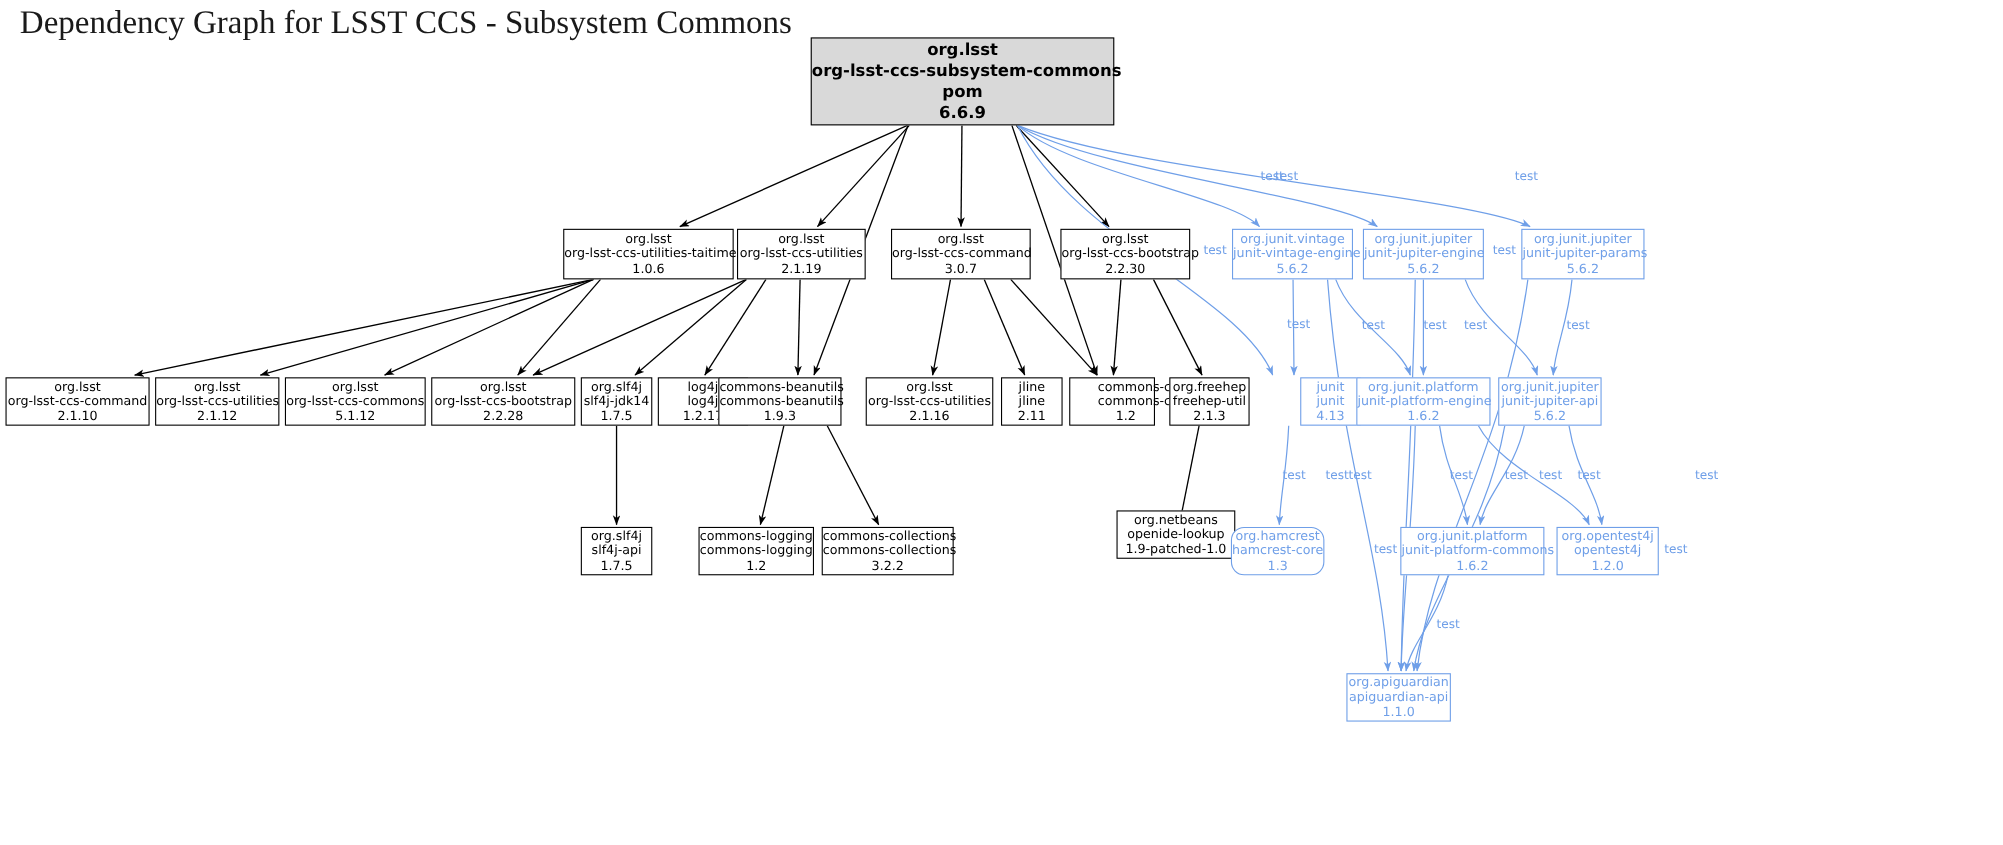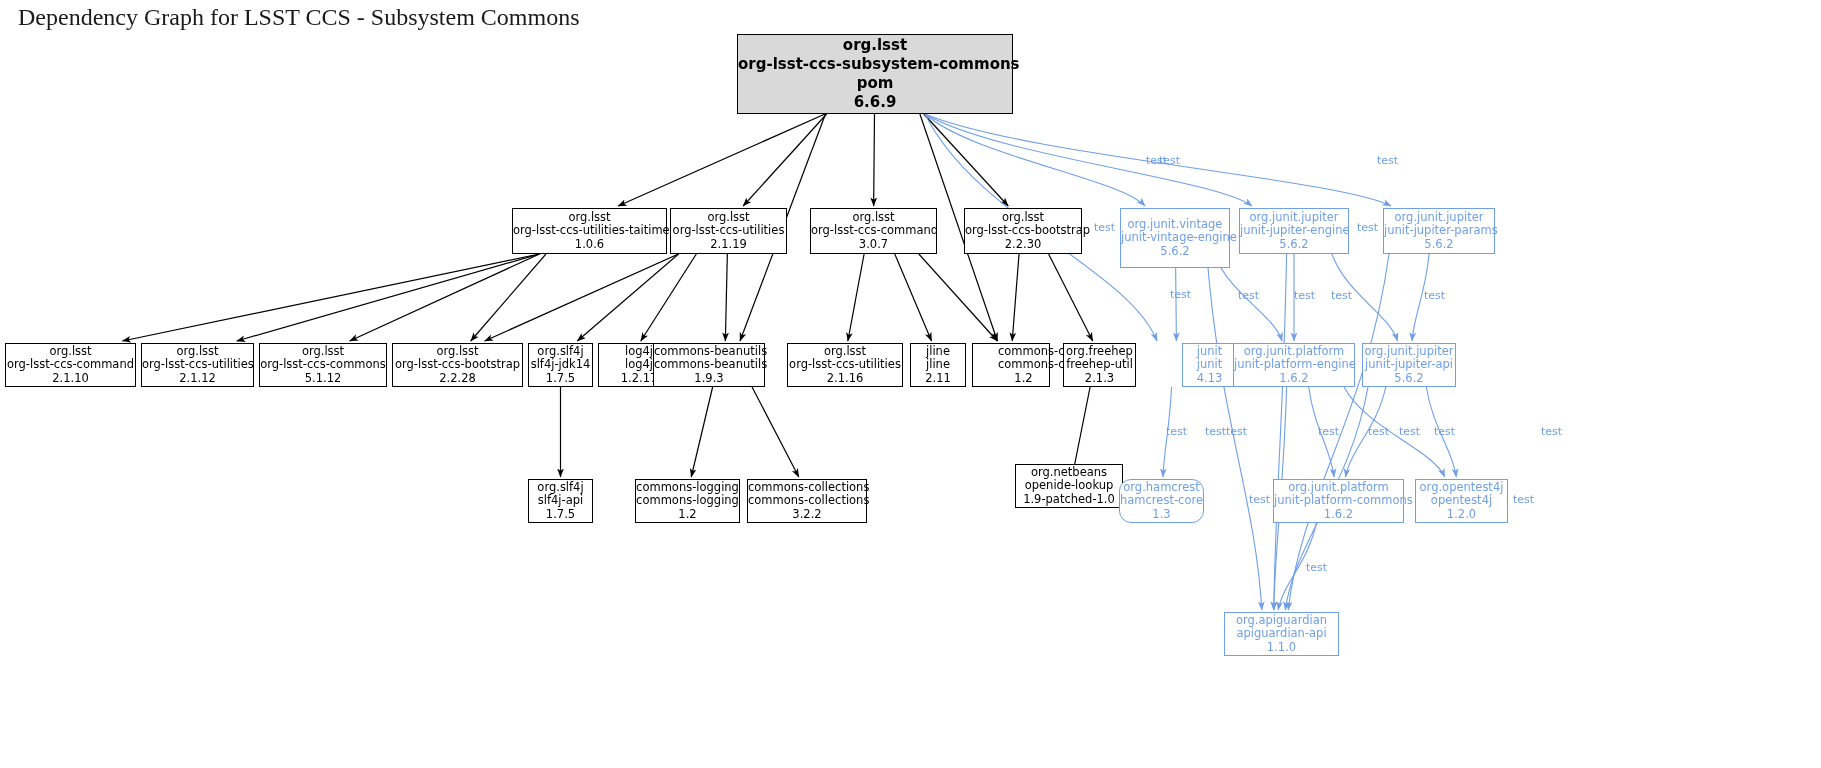--- a/index.html
+++ b/index.html
@@ -1,19 +1,19 @@
 <!DOCTYPE html>
 <html><head>
 <meta charset="utf-8">
 <style>
   html,body{margin:0;padding:0;background:#ffffff;}
   body{width:1821px;height:768px;overflow:hidden;font-family:"DejaVu Sans",sans-serif;}
   #canvas{position:relative;width:1821px;height:768px;}
   .title{position:absolute;left:18px;top:4px;font-family:"Liberation Serif","DejaVu Serif",serif;
-         font-size:24px;color:#1a1a1a;white-space:nowrap;}
+         font-size:30px;color:#1a1a1a;white-space:nowrap;}
   svg.edges{position:absolute;left:0;top:0;width:1821px;height:768px;pointer-events:none;}
   .node{position:absolute;box-sizing:border-box;border:1.3px solid #000;background:#fff;
         display:flex;flex-direction:column;justify-content:center;
         font-family:"DejaVu Sans",sans-serif;font-size:11.5px;line-height:13.5px;
         color:#000;text-align:center;white-space:nowrap;}
   .node.root{background:#d9d9d9;border-width:1.5px;font-size:15px;line-height:19px;font-weight:bold;}
   .node.test{border-color:#6f9fe8;color:#6f9fe8;background:#fff;}
   .node .ln{display:block;}
   .edgelabel{position:absolute;font-family:"DejaVu Sans",sans-serif;font-size:11px;color:#6f9fe8;white-space:nowrap;}
 </style>
@@ -97,21 +97,21 @@
       <div class="node" style="left: 810px; top: 208px; width: 127px; height: 46px;">
         <span class="ln">org.lsst</span>
         <span class="ln">org-lsst-ccs-command</span>
         <span class="ln">3.0.7</span>
       </div>
       <div class="node" style="left: 964px; top: 208px; width: 118px; height: 46px;">
         <span class="ln">org.lsst</span>
         <span class="ln">org-lsst-ccs-bootstrap</span>
         <span class="ln">2.2.30</span>
       </div>
-      <div class="node test" style="left: 1120px; top: 208px; width: 110px; height: 60px;">
+      <div class="node test" style="left: 1120px; top: 208px; width: 110px; height: 46px;">
         <span class="ln">org.junit.vintage</span>
         <span class="ln">junit-vintage-engine</span>
         <span class="ln">5.6.2</span>
       </div>
       <div class="node test" style="left: 1239px; top: 208px; width: 110px; height: 46px;">
         <span class="ln">org.junit.jupiter</span>
         <span class="ln">junit-jupiter-engine</span>
         <span class="ln">5.6.2</span>
       </div>
       <div class="node test" style="left: 1383px; top: 208px; width: 112px; height: 46px;">
@@ -217,21 +217,21 @@
       <div class="node test" style="left: 1273px; top: 479px; width: 131px; height: 44px;">
         <span class="ln">org.junit.platform</span>
         <span class="ln">junit-platform-commons</span>
         <span class="ln">1.6.2</span>
       </div>
       <div class="node test" style="left: 1415px; top: 479px; width: 93px; height: 44px;">
         <span class="ln">org.opentest4j</span>
         <span class="ln">opentest4j</span>
         <span class="ln">1.2.0</span>
       </div>
-      <div class="node test" style="left: 1224px; top: 612px; width: 115px; height: 44px;">
+      <div class="node test" style="left: 1224px; top: 612px; width: 95px; height: 44px;">
         <span class="ln">org.apiguardian</span>
         <span class="ln">apiguardian-api</span>
         <span class="ln">1.1.0</span>
       </div>
     </div>
   <div id="label-layer">
       <div class="edgelabel" style="left: 1146px; top: 154px;">test</div>
       <div class="edgelabel" style="left: 1159px; top: 154px;">test</div>
       <div class="edgelabel" style="left: 1377px; top: 154px;">test</div>
       <div class="edgelabel" style="left: 1094px; top: 221px;">test</div>

